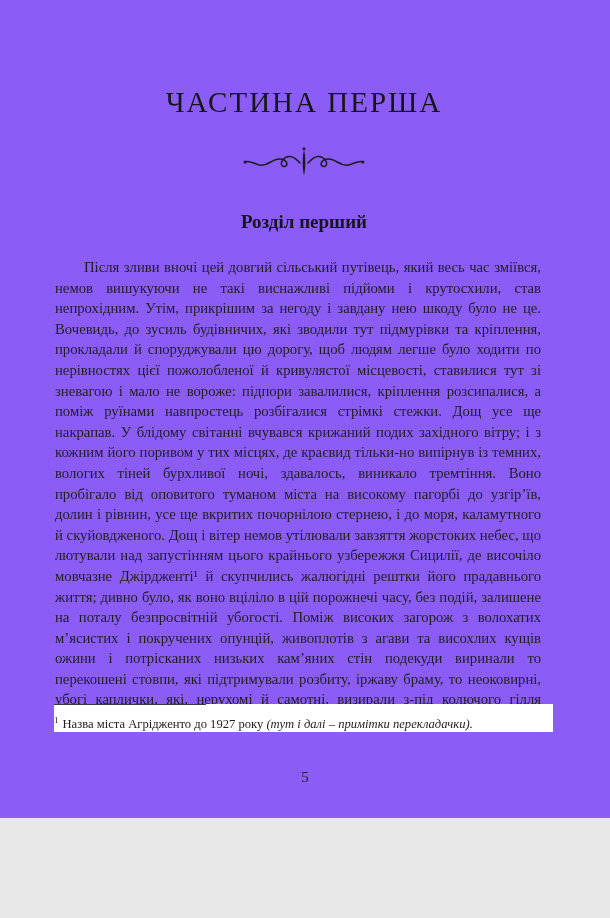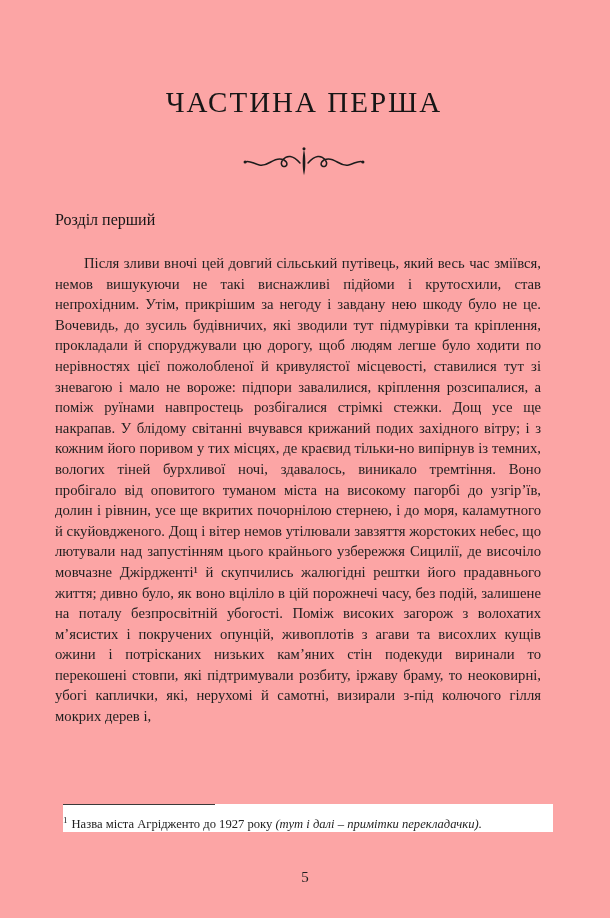--- a/index.html
+++ b/index.html
@@ -3,23 +3,23 @@
 <meta charset="utf-8">
 <style>
   html, body {
     margin: 0;
     padding: 0;
     background: #e8e8e8;
   }
   .page {
     position: relative;
     width: 610px;
-    height: 918px;
+    height: 818px;
     margin: 0 auto;
-    background: #fca5a5;
+    background: #8b5cf6;
     box-sizing: border-box;
     padding: 86px 57px 0 55px;
     font-family: "Liberation Serif", "DejaVu Serif", serif;
     color: #1f1f1f;
     overflow: hidden;
   }
   .part-title {
     margin: 0;
     font-size: 29px;
     font-weight: normal;
@@ -27,35 +27,36 @@
     text-align: center;
     color: #161616;
   }
   .ornament {
     text-align: center;
     margin-top: 26px;
     height: 38px;
   }
   .chapter-title {
     margin: 28px 0 0 0;
-    font-size: 16px;
-    font-weight: normal;
+    font-size: 19px;
+    font-weight: bold;
+    text-align: center;
     color: #161616;
   }
   .body-text {
     margin: 24px 12px 0 0;
     font-size: 14.7px;
     line-height: 20.6px;
     text-align: justify;
     text-indent: 29px;
     color: #1f1f1f;
   }
   .footnote-area {
     position: absolute;
-    left: 63px;
+    left: 54px;
     right: 57px;
     bottom: 86px;
     background: #ffffff;
   }
   .footnote-rule {
     width: 152px;
     height: 0;
     border-top: 1px solid #3a3a3a;
     margin-bottom: 7px;
   }

